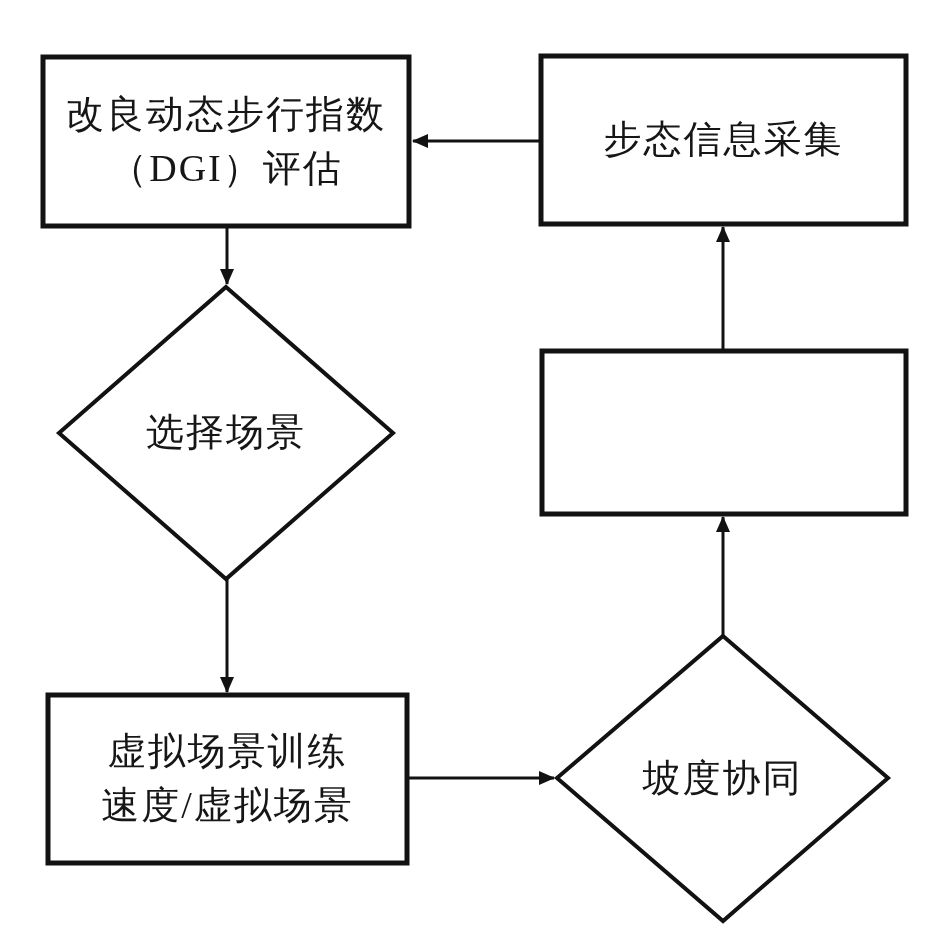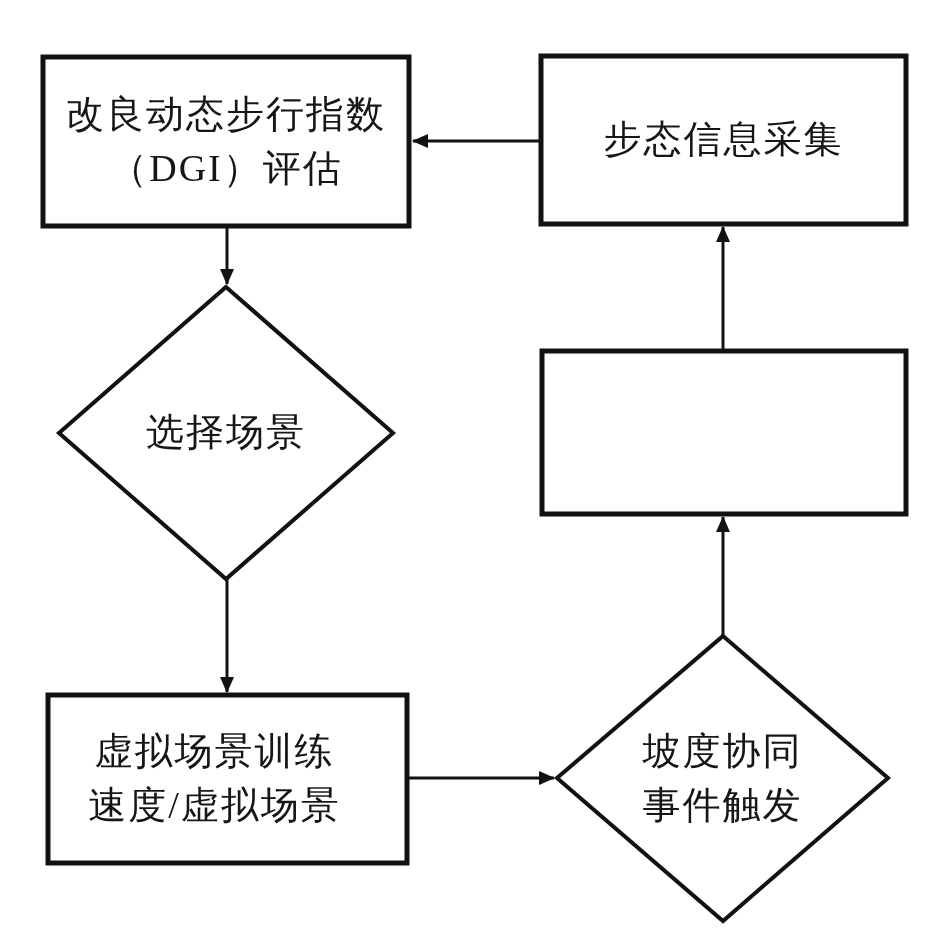--- a/index.html
+++ b/index.html
@@ -35,21 +35,21 @@
     pointer-events: none;
   }
   .node-label .line {
     white-space: nowrap;
   }
   
   .label-dgi        { left: 43px;  top: 57px;  width: 366px; height: 169px; }
   .label-gait       { left: 541px; top: 56px;  width: 365px; height: 168px; align-items: center; }
   .label-select     { left: 59px;  top: 287px; width: 334px; height: 292px; }
   .label-treadmill  { left: 542px; top: 351px; width: 364px; height: 163px; }
-  .label-training   { left: 35px;  top: 695px; width: 359px; height: 168px; align-items: center; }
+  .label-training   { left: 48px;  top: 695px; width: 359px; height: 168px; align-items: center; }
   .label-event      { left: 557px; top: 636px; width: 331px; height: 285px; }
 </style>
 </head>
 <body>
 
 <div class="canvas">
 
   <svg class="shape-layer" width="930" height="939" viewBox="0 0 930 939">
     <defs>
       <marker id="arrowhead" viewBox="0 0 16 14" markerWidth="16" markerHeight="14" refX="15" refY="7" orient="auto" markerUnits="userSpaceOnUse">
@@ -87,16 +87,15 @@
   </div>
 
 
   <div class="node-label label-training">
     <div class="line">虚拟场景训练</div>
     <div class="line">速度/虚拟场景</div>
   </div>
 
   <div class="node-label label-event">
     <div class="line">坡度协同</div>
-    <div class="line">事件触发</div>
   </div>
 
 </div>
 
 </body></html>

